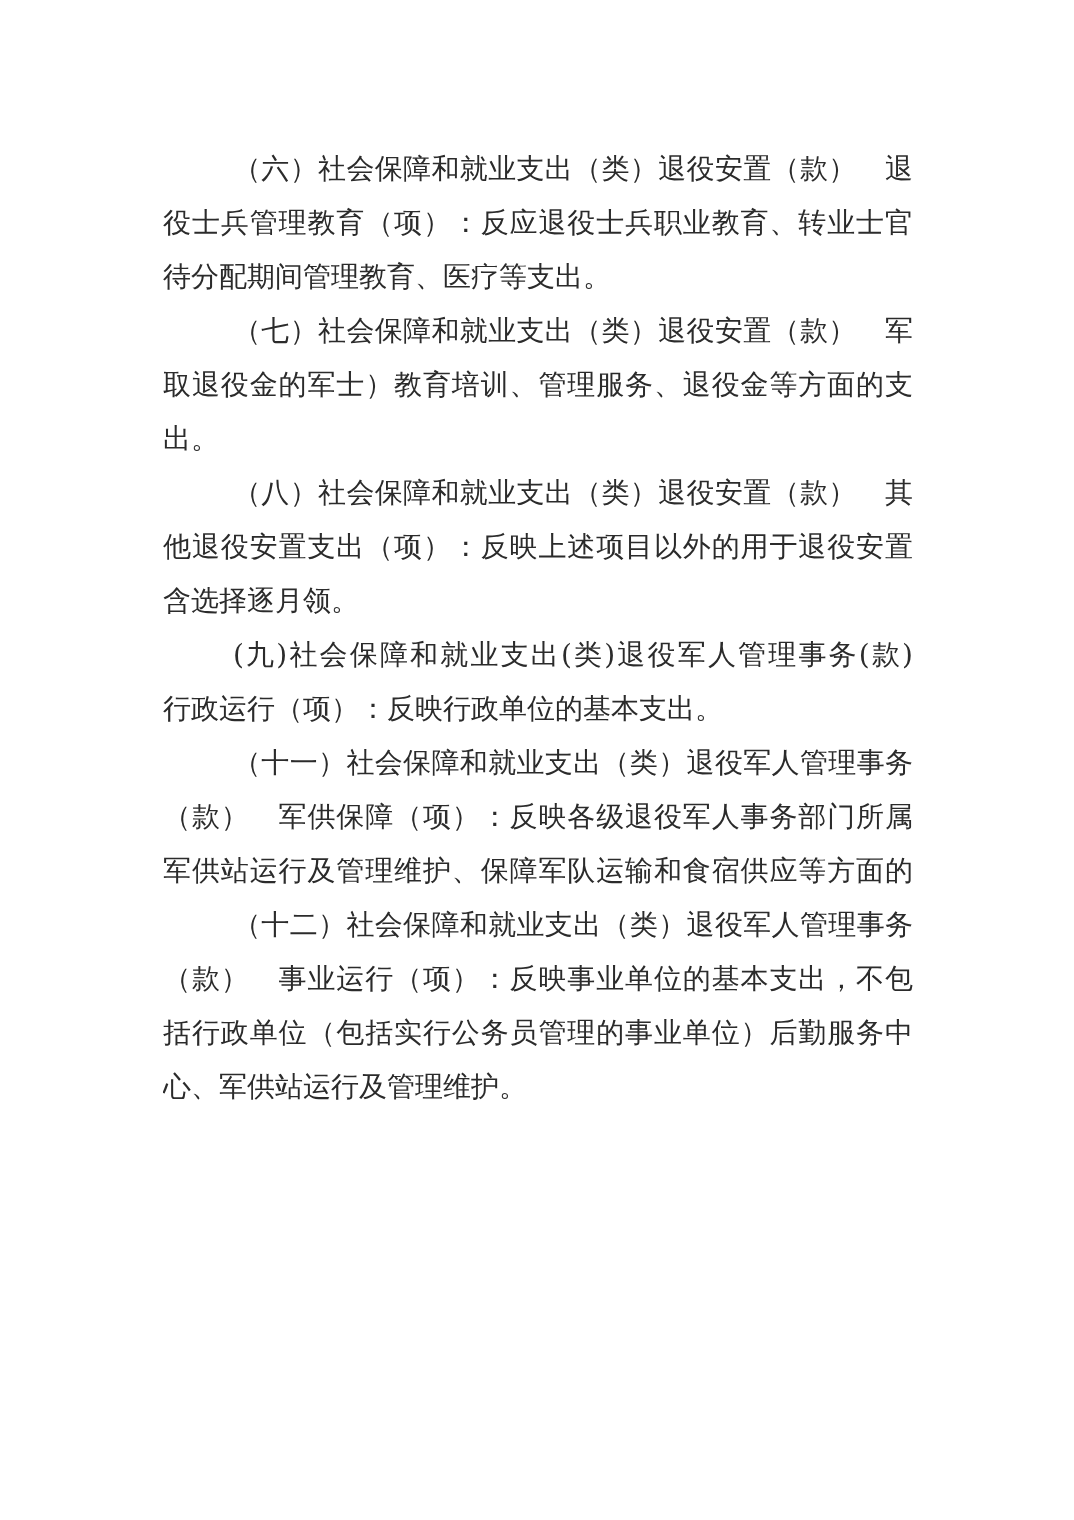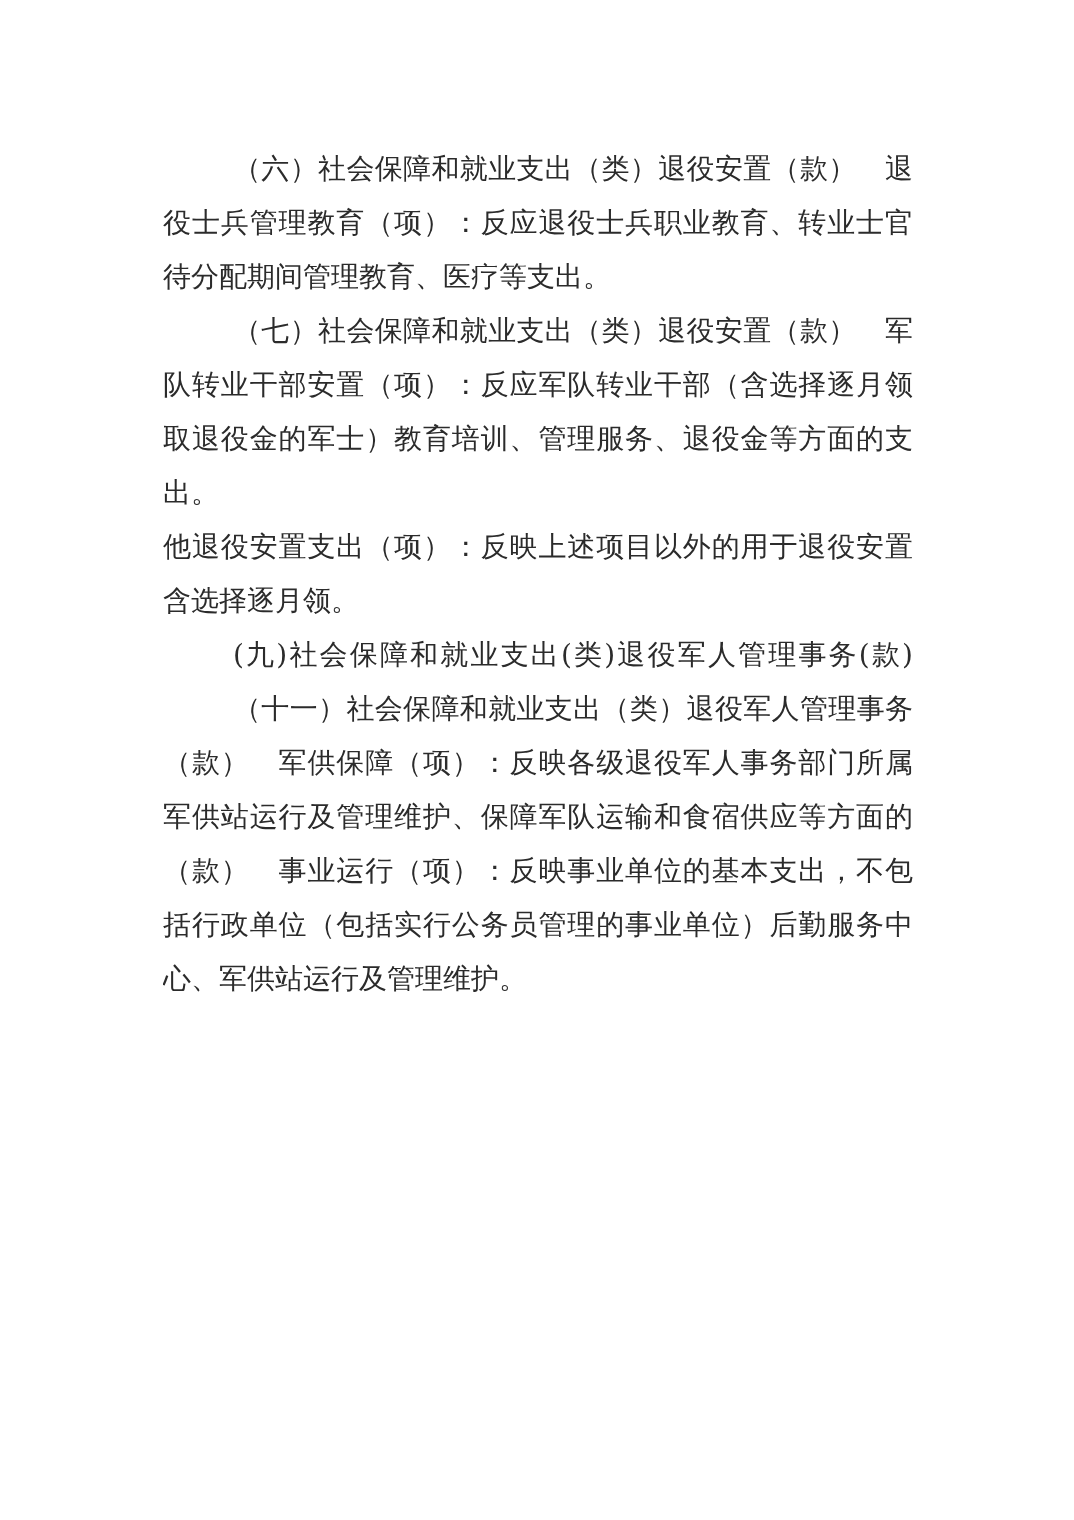--- a/index.html
+++ b/index.html
@@ -59,41 +59,43 @@
   <section class="text-block">
 
     <div class="paragraph">
       <div class="line indent">（六）社会保障和就业支出（类）退役安置（款）　退</div>
       <div class="line">役士兵管理教育（项）：反应退役士兵职业教育、转业士官</div>
       <div class="line end">待分配期间管理教育、医疗等支出。</div>
     </div>
 
     <div class="paragraph">
       <div class="line indent">（七）社会保障和就业支出（类）退役安置（款）　军</div>
-      <div class="line">队转业干部安置（项）：反应军队转业干部（含选择逐月领</div>
       <div class="line">取退役金的军士）教育培训、管理服务、退役金等方面的支</div>
       <div class="line end">出。</div>
     </div>
 
     <div class="paragraph">
+      <div class="line indent">（八）社会保障和就业支出（类）退役安置（款）　其</div>
       <div class="line">他退役安置支出（项）：反映上述项目以外的用于退役安置</div>
       <div class="line end">含选择逐月领。</div>
     </div>
 
     <div class="paragraph">
       <div class="line indent">(九)社会保障和就业支出(类)退役军人管理事务(款)</div>
+      <div class="line end">行政运行（项）：反映行政单位的基本支出。</div>
     </div>
 
 
     <div class="paragraph">
       <div class="line indent">（十一）社会保障和就业支出（类）退役军人管理事务</div>
       <div class="line">（款）　军供保障（项）：反映各级退役军人事务部门所属</div>
       <div class="line">军供站运行及管理维护、保障军队运输和食宿供应等方面的</div>
     </div>
 
     <div class="paragraph">
+      <div class="line indent">（十二）社会保障和就业支出（类）退役军人管理事务</div>
       <div class="line">（款）　事业运行（项）：反映事业单位的基本支出，不包</div>
       <div class="line">括行政单位（包括实行公务员管理的事业单位）后勤服务中</div>
       <div class="line end">心、军供站运行及管理维护。</div>
     </div>
 
   </section>
 </main>
 
 </body></html>

